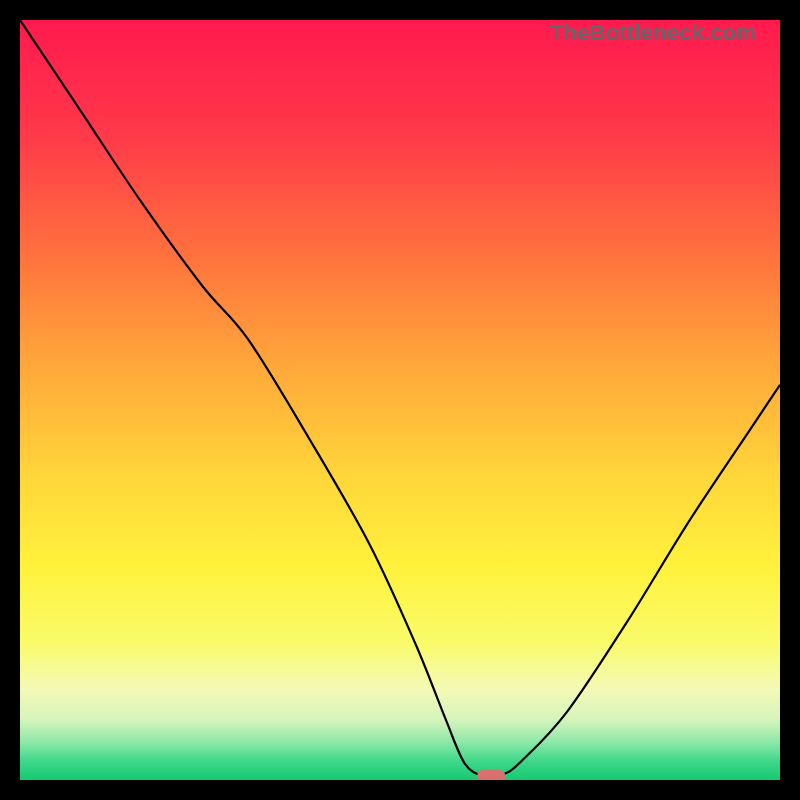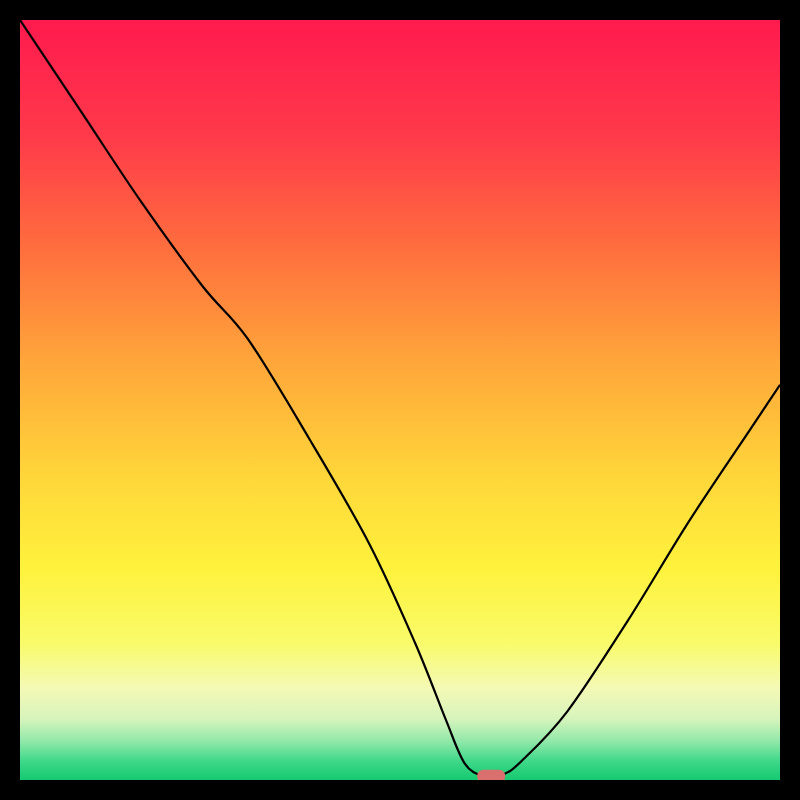--- a/index.html
+++ b/index.html
@@ -39,20 +39,21 @@
     fill: none;
     stroke: #000;
     stroke-width: 2.2;
     stroke-linejoin: round;
   }
 </style>
 </head>
 <body>
 
 <div class="frame">
+  <div class="watermark">TheBottleneck.com</div>
   <svg id="chart-svg" width="760" height="760" viewBox="0 0 760 760">
     <defs>
       <linearGradient id="bg-grad" x1="0" y1="0" x2="0" y2="1">
           <stop offset="0%" stop-color="#ff1a4e"></stop>
           <stop offset="15%" stop-color="#ff394a"></stop>
           <stop offset="30%" stop-color="#ff6e3e"></stop>
           <stop offset="45%" stop-color="#ffa63a"></stop>
           <stop offset="60%" stop-color="#ffd63a"></stop>
           <stop offset="72%" stop-color="#fff23c"></stop>
           <stop offset="82%" stop-color="#f9fb6a"></stop>

